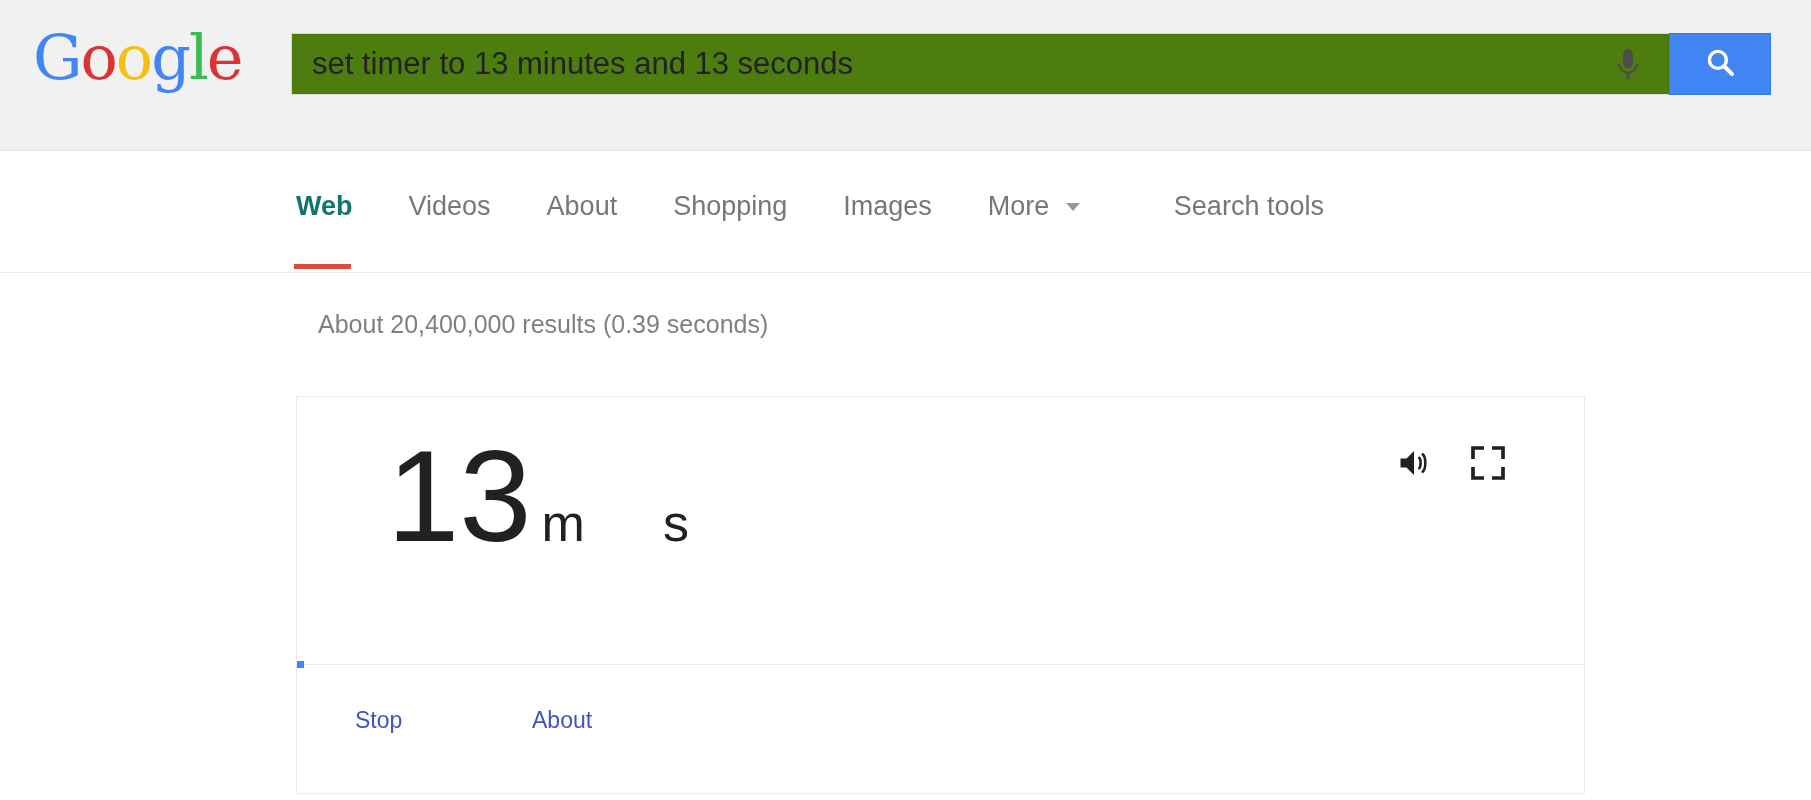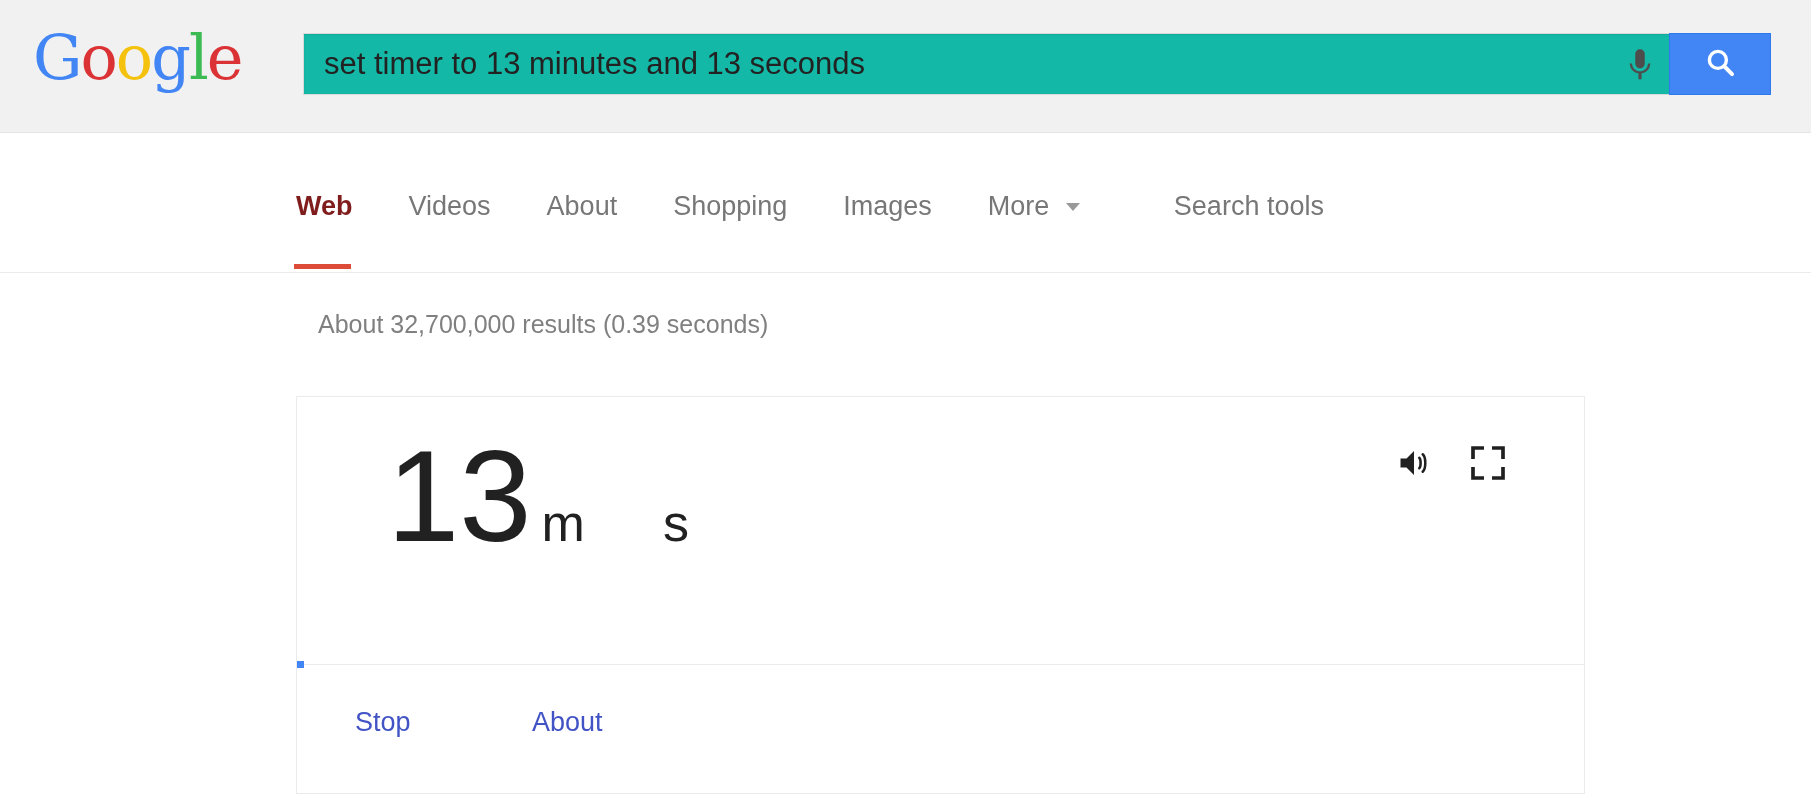--- a/index.html
+++ b/index.html
@@ -14,21 +14,21 @@
     height: 800px;
     overflow: hidden;
     background: #ffffff;
   }
 
   
   .header-band {
     position: absolute;
     left: 0; top: 0;
     width: 1811px;
-    height: 133px;
+    height: 151px;
     background: #f1f1f1;
     border-bottom: 1px solid #e4e4e4;
     box-sizing: border-box;
     text-decoration: underline;
   }
   .logo {
     position: absolute;
     left: 33px;
     top: 27px;
     font-family: "DejaVu Serif", serif;
@@ -46,24 +46,24 @@
 
   .searchbar {
     position: absolute;
     left: 291px;
     top: 33px;
     width: 1480px;
     height: 62px;
   }
   .search-input-wrap {
     position: absolute;
-    left: 12px; top: 0;
+    left: 0; top: 0;
     width: 1378px;
     height: 62px;
-    background: #14b8a6;
+    background: #4d7c0f;
     border: 1px solid #d9d9d9;
     border-right: none;
     box-sizing: border-box;
     box-shadow: inset 0 1px 2px rgba(0,0,0,0.08);
   }
   .search-input {
     position: absolute;
     left: 20px;
     top: 0;
     width: 1220px;
@@ -121,21 +121,21 @@
     position: relative;
     font-size: 27px;
     color: #777777;
     text-decoration: none;
     padding: 0;
     margin-right: 56px;
     white-space: nowrap;
     cursor: pointer;
     line-height: 34px;
   }
-  .tab.active { color: #7f1d1d; font-weight: bold; }
+  .tab.active { color: #0f766e; font-weight: bold; }
   .tab.active .tab-underline {
     position: absolute;
     left: -2px;
     top: 75px;
     width: 100%;
     height: 5px;
     background: #dd4b39;
   }
   .tab .caret {
     display: inline-block;
@@ -219,21 +219,21 @@
     height: 7px;
     background: #4285f4;
   }
   .timer-actions {
     position: relative;
     height: 128px;
   }
   .action-link {
     position: absolute;
     top: 42px;
-    font-size: 27px;
+    font-size: 23px;
     color: #4253c5;
     text-decoration: none;
     cursor: pointer;
     white-space: nowrap;
   }
   .action-stop  { left: 58px; }
   .action-reset { left: 235px; }
 </style>
 </head>
 <body>
@@ -295,21 +295,21 @@
         <span>More</span>
         <span class="caret"></span>
       </a>
 
       <a class="tab searchtools">
         <span>Search tools</span>
       </a>
     </div>
   </div>
 
-  <div class="result-stats">About 32,700,000 results (0.39 seconds)</div>
+  <div class="result-stats">About 20,400,000 results (0.39 seconds)</div>
 
   <div class="timer-card">
 
     <div class="timer-face">
 
       <div class="timer-readout">
         <span class="tm-num">13</span>
         <span class="tm-unit">m</span>
         <span class="tm-gap"></span>
         <span class="tm-unit">s</span>

